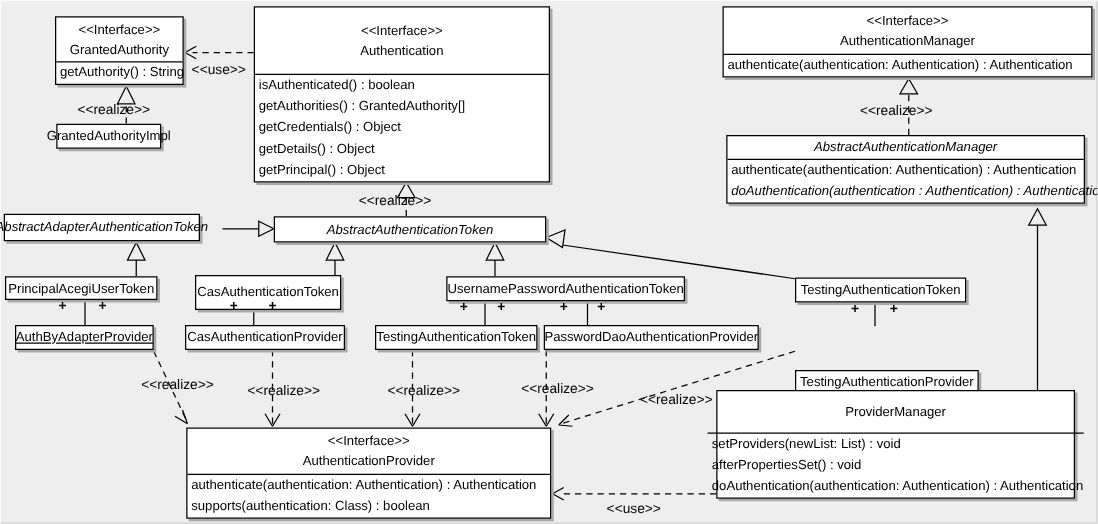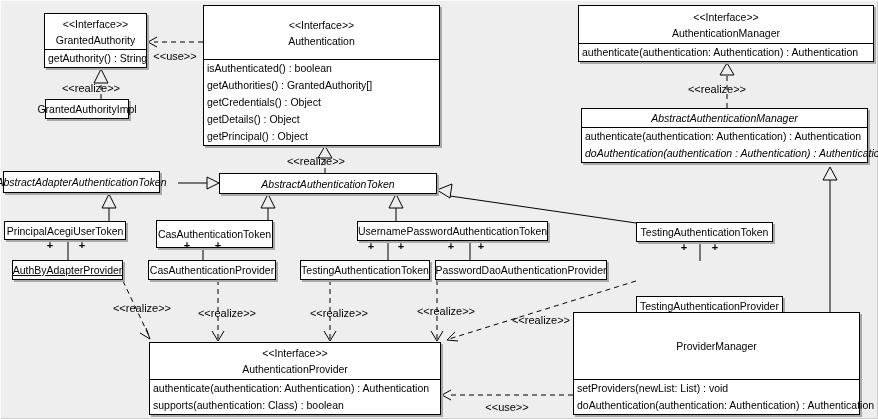--- a/index.html
+++ b/index.html
@@ -209,26 +209,27 @@
     <div class="uml-class" style="left: 636px; top: 222px; width: 137px; height: 20px;">
       <div class="title">
         <div class="classname">TestingAuthenticationToken</div>
       </div>
     </div>
     <div class="uml-class" style="left: 636px; top: 261px; width: 147px; height: 19px; margin-top: 35px;">
       <div class="title">
         <div class="classname">TestingAuthenticationProvider</div>
       </div>
     </div>
-    <div class="uml-class" style="left: 573px; top: 312px; width: 287px; height: 103px;">
+    <div class="uml-class" style="left: 573px; top: 312px; width: 287px; height: 87px; align-items: center;">
       <div class="title">
         <div class="classname">ProviderManager</div>
       </div>
       <div class="methods">
         <div class="method">setProviders(newList: List) : void</div>
+        <div class="method">afterPropertiesSet() : void</div>
         <div class="method">doAuthentication(authentication: Authentication) : Authentication</div>
       </div>
     </div>
     <div class="uml-class" style="left: 149px; top: 342px; width: 292px; height: 73px;">
       <div class="title">
         <div class="stereo">&lt;&lt;Interface&gt;&gt;</div>
         <div class="classname">AuthenticationProvider</div>
       </div>
       <div class="methods">
         <div class="method">authenticate(authentication: Authentication) : Authentication</div>

